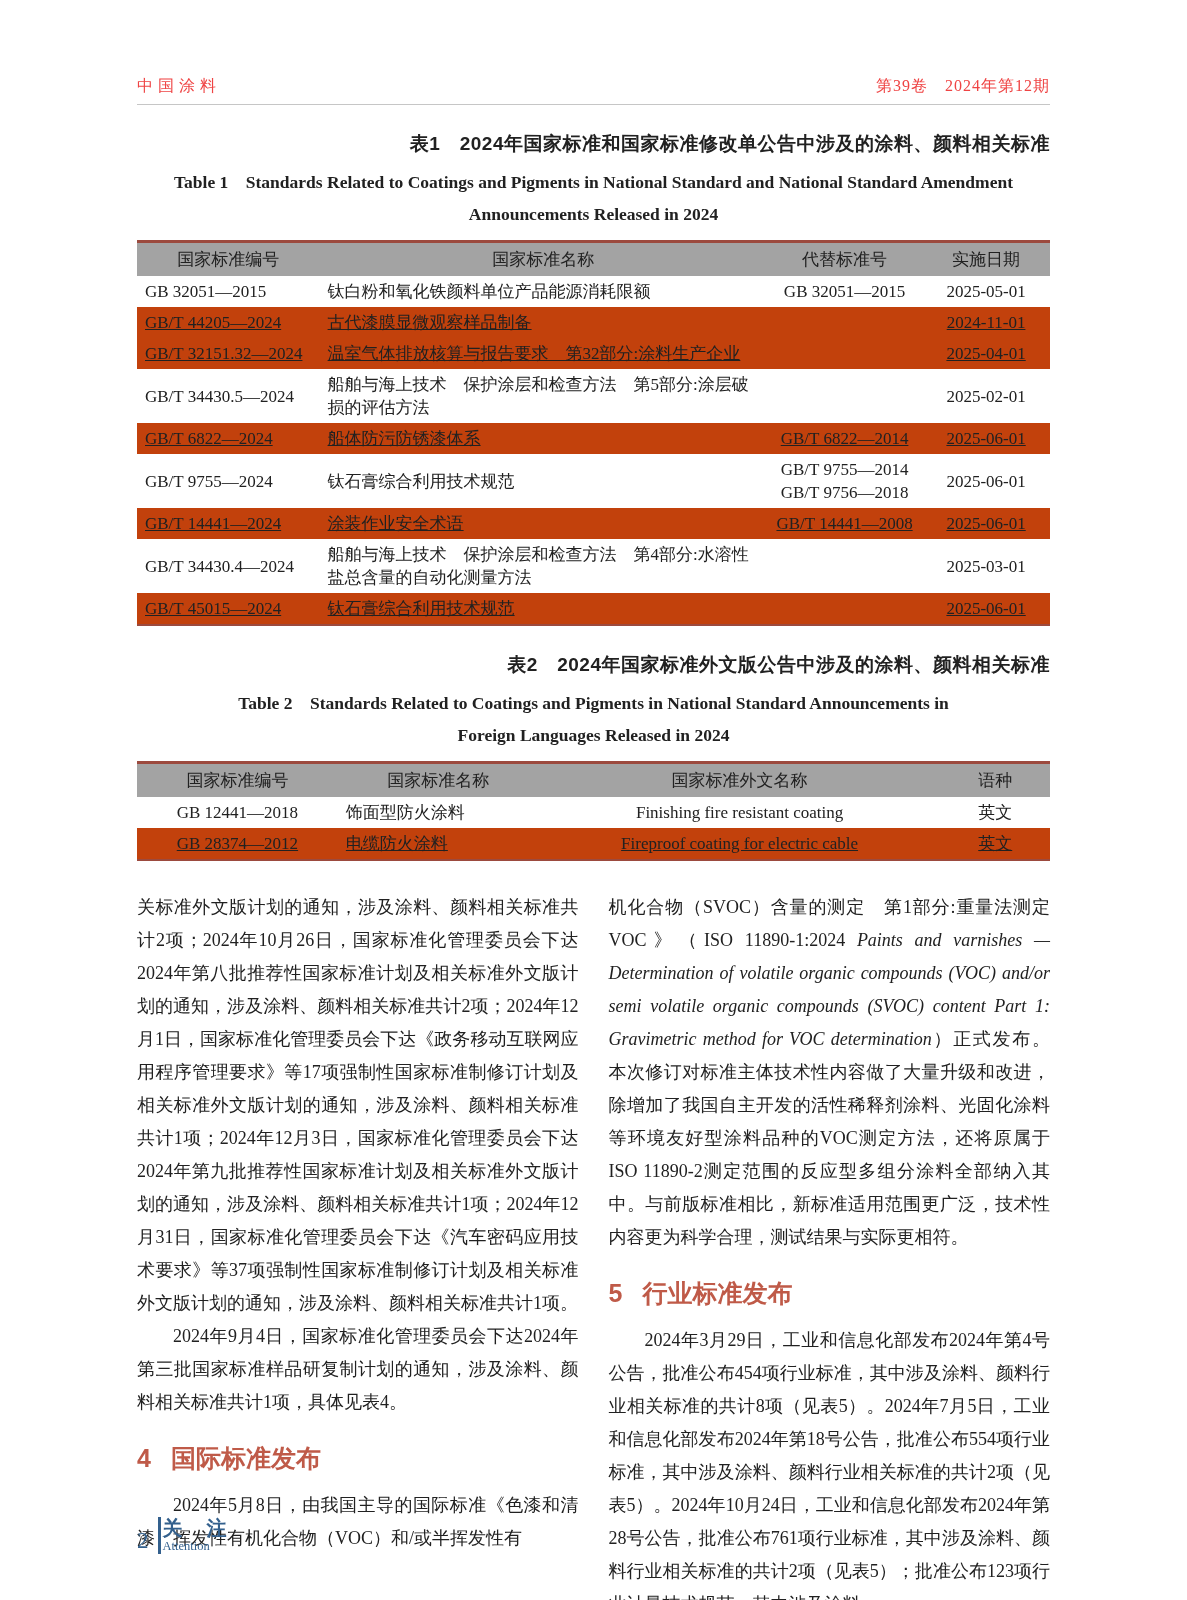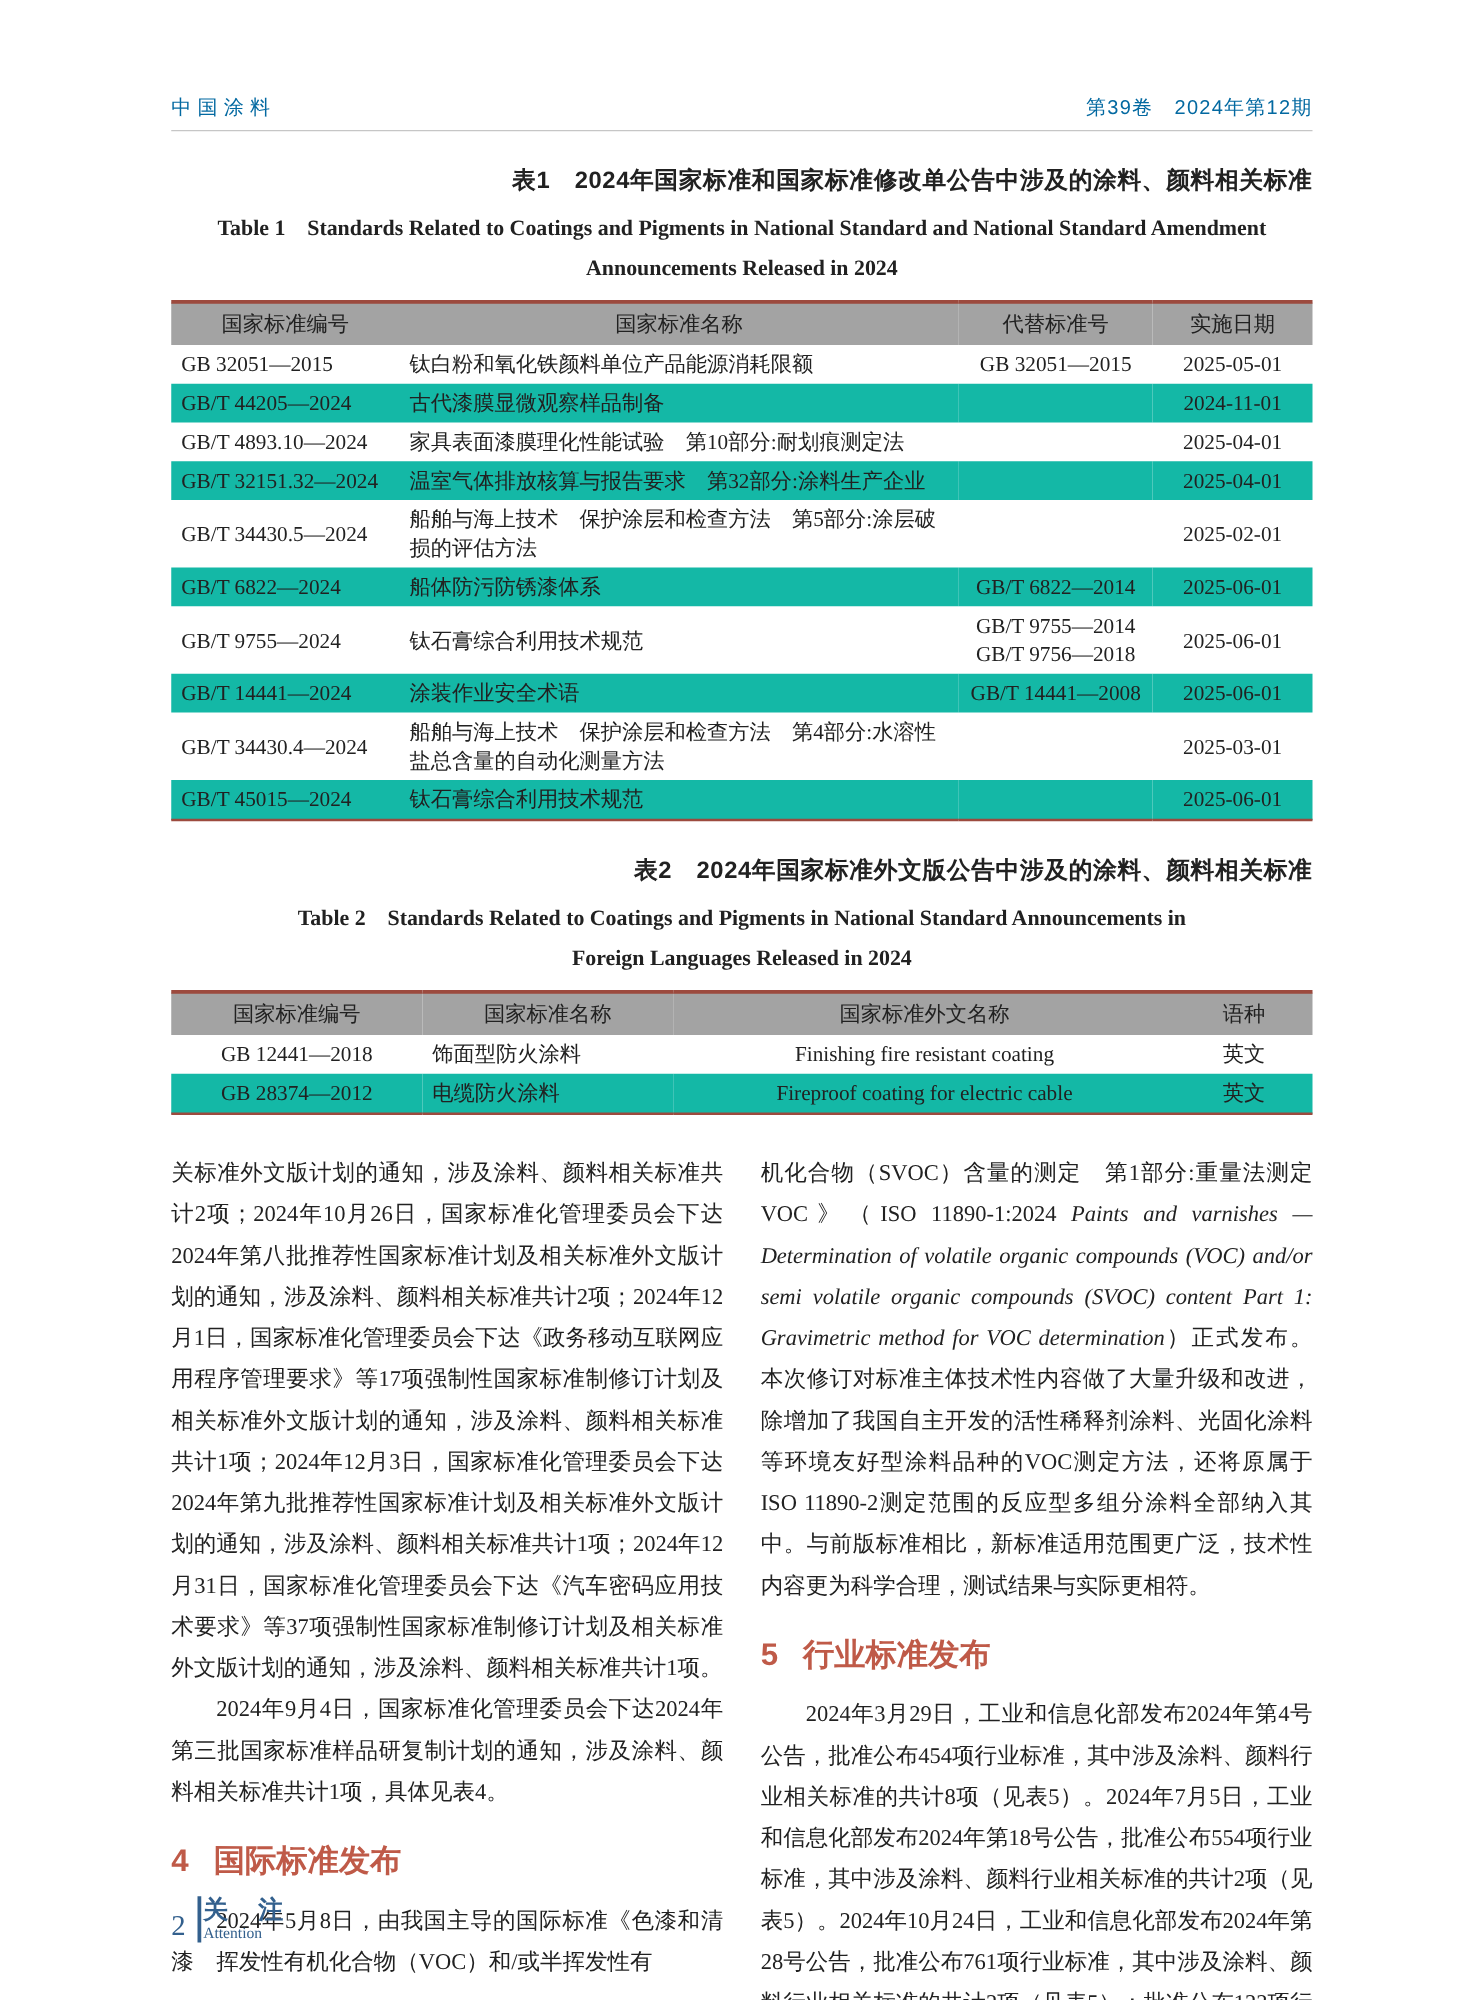--- a/index.html
+++ b/index.html
@@ -5,21 +5,21 @@
   html,body { margin:0; padding:0; background:#ffffff; }
   .page {
     width:1187px; height:1600px; position:relative; box-sizing:border-box;
     padding:76px 137px 0 137px; background:#ffffff;
     font-family:"Liberation Serif", serif; color:#212121; overflow:hidden;
   }
   
   .page-header {
     display:flex; justify-content:space-between; align-items:flex-end;
     border-bottom:1.5px solid #c6c6c6; padding-bottom:7px;
-    color:#0369a1; font-size:16px; font-family:Liberation Sans, sans-serif;
+    color:#ef4444; font-size:16px; font-family:Liberation Serif, serif;
   }
   .journal-name { letter-spacing:5px; }
   .issue-info  { letter-spacing:1px; }
 
   
   .tbl-title-zh {
     text-align:right; font-family:"Liberation Sans", sans-serif; font-weight:bold;
     font-size:19px; margin:26px 0 10px 0; letter-spacing:0.5px;
   }
   .tbl-title-en {
@@ -28,21 +28,21 @@
   }
 
   
   table.std-table {
     width:100%; border-collapse:collapse; font-size:17px;
     border-top:3px solid #9c4a3e; border-bottom:2.5px solid #9c4a3e;
   }
   table.std-table thead tr { background:#a3a3a3;margin-left:20px; }
   table.std-table th { font-weight:normal; padding:5px 6px; text-align:center; line-height:23px; }
   table.std-table td { padding:4px 8px; line-height:23px; vertical-align:middle; }
-  table.std-table tr.shaded { background:#14b8a6; }
+  table.std-table tr.shaded { background:#c2410c;text-decoration:underline; }
   #table1 td:nth-child(1) { text-align:left; }
   #table1 td:nth-child(2) { text-align:left; }
   #table1 td:nth-child(3) { text-align:center; white-space:pre-line; }
   #table1 td:nth-child(4) { text-align:center; }
   #table2 td:nth-child(1) { text-align:center; }
   #table2 td:nth-child(2) { text-align:left; }
   #table2 td:nth-child(3) { text-align:center; }
   #table2 td:nth-child(4) { text-align:center; }
 
   
@@ -104,26 +104,20 @@
           <td>钛白粉和氧化铁颜料单位产品能源消耗限额</td>
           <td>GB 32051—2015</td>
           <td>2025-05-01</td>
         </tr>
         <tr class="shaded">
           <td>GB/T 44205—2024</td>
           <td>古代漆膜显微观察样品制备</td>
           <td></td>
           <td>2024-11-01</td>
         </tr>
-        <tr>
-          <td>GB/T 4893.10—2024</td>
-          <td>家具表面漆膜理化性能试验　第10部分:耐划痕测定法</td>
-          <td></td>
-          <td>2025-04-01</td>
-        </tr>
         <tr class="shaded">
           <td>GB/T 32151.32—2024</td>
           <td>温室气体排放核算与报告要求　第32部分:涂料生产企业</td>
           <td></td>
           <td>2025-04-01</td>
         </tr>
         <tr>
           <td>GB/T 34430.5—2024</td>
           <td>船舶与海上技术　保护涂层和检查方法　第5部分:涂层破损的评估方法</td>
           <td></td>

